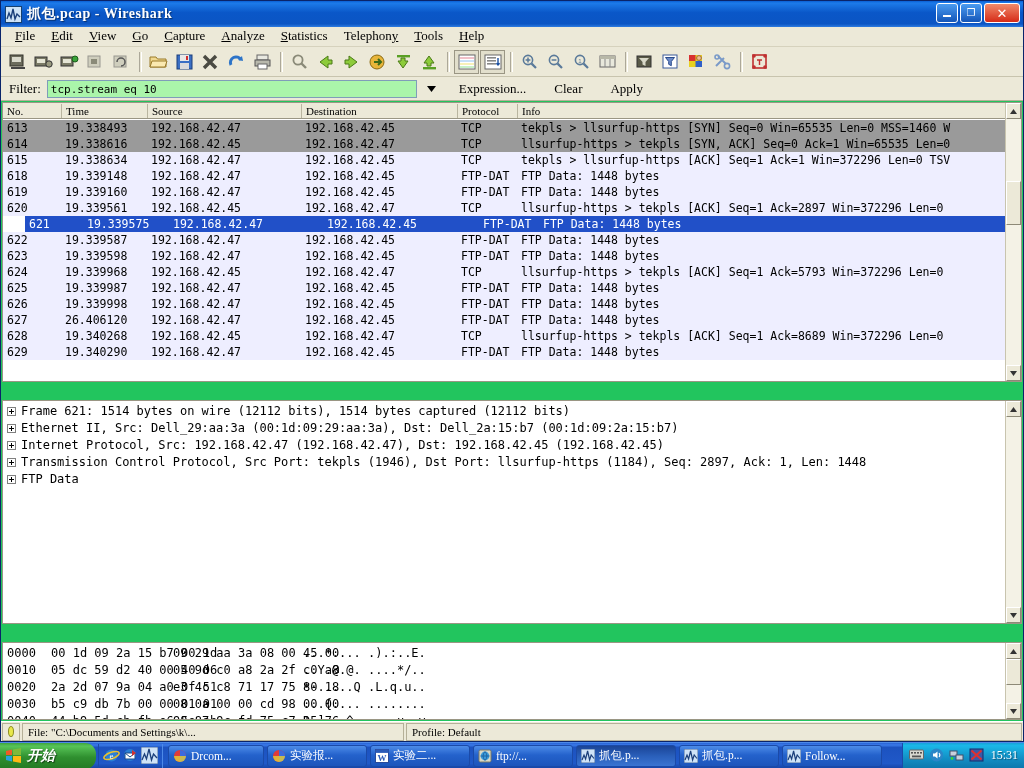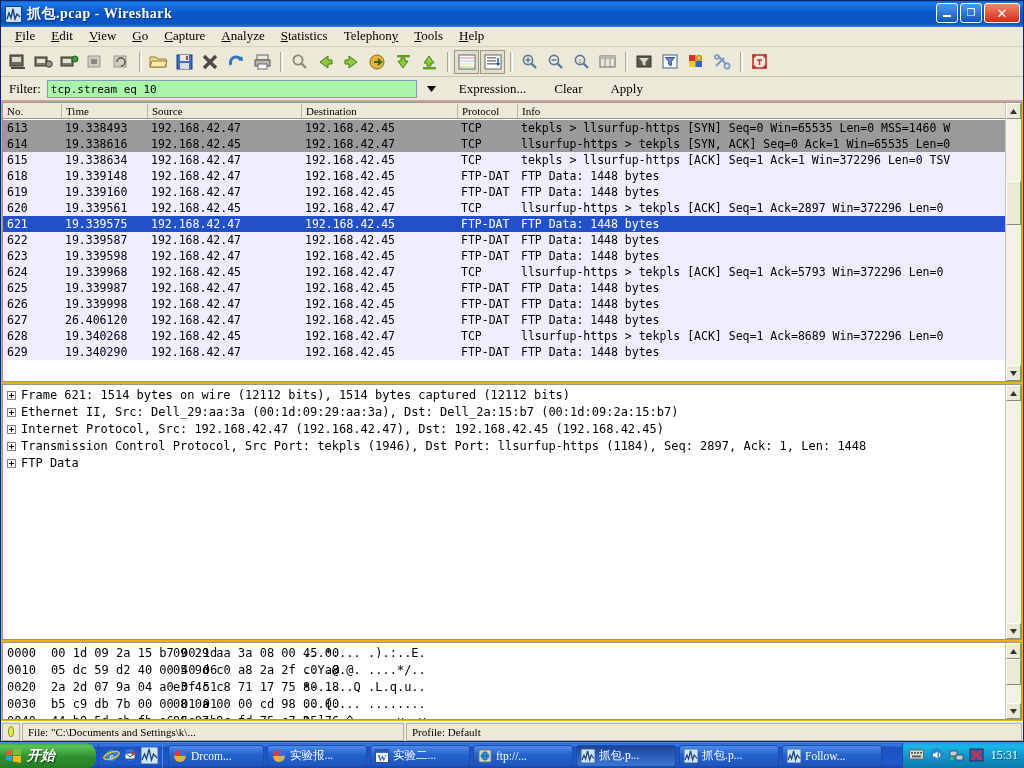--- a/index.html
+++ b/index.html
@@ -120,21 +120,21 @@
     margin-left: 6px; font-size: 8px;
   }
   .filter-btn {
     font-family: "Liberation Serif", serif;
     font-size: 13px;
     padding: 0 10px;
     margin-left: 8px;
     white-space: nowrap;
   }
   
-  .panes { flex: 1 1 auto; display: flex; flex-direction: column; background: #eab308; }
+  .panes { flex: 1 1 auto; display: flex; flex-direction: column; background: #22c55e; gap: 16px; }
   .pane { position: relative; background: #fff; border: 1px solid #9a9684; overflow: hidden; }
   .pane-list { flex: 0 0 280px; margin: 1px 1px 0 1px; }
   .pane-detail { flex: 1 1 auto; margin: 2px 1px 0 1px; }
   .pane-bytes { flex: 0 0 78px; margin: 2px 1px 1px 1px; }
 
   
   .col-head {
     height: 16px; background: #ece9d8;
     border-bottom: 1px solid #9a9684;
     position: relative;
@@ -152,21 +152,21 @@
   .prow {
     height: 16px; line-height: 16px;
     position: relative;
     font-family: "DejaVu Sans Mono", monospace;
     font-size: 11.5px;
     color: #000;
     white-space: nowrap;
     background: #eeeeff;
   }
   .prow.gray { background: #9a9a9a; color: #000; }
-  .prow.sel  { background: #2150c8; color: #fff; }
+  .prow.sel  { background: #2150c8; color: #fff; margin-left: 22px; }
   .prow .c { position: absolute; top: 0; overflow: hidden; white-space: nowrap; }
   .c-no   { width: 56px; }
   .c-time { }
   .c-info { }
   
   .vscroll {
     position: absolute; right: 0; top: 0; bottom: 0; width: 16px;
     background: #f1efe2; border-left: 1px solid #c8c4ae;
     display: flex; flex-direction: column;
   }

